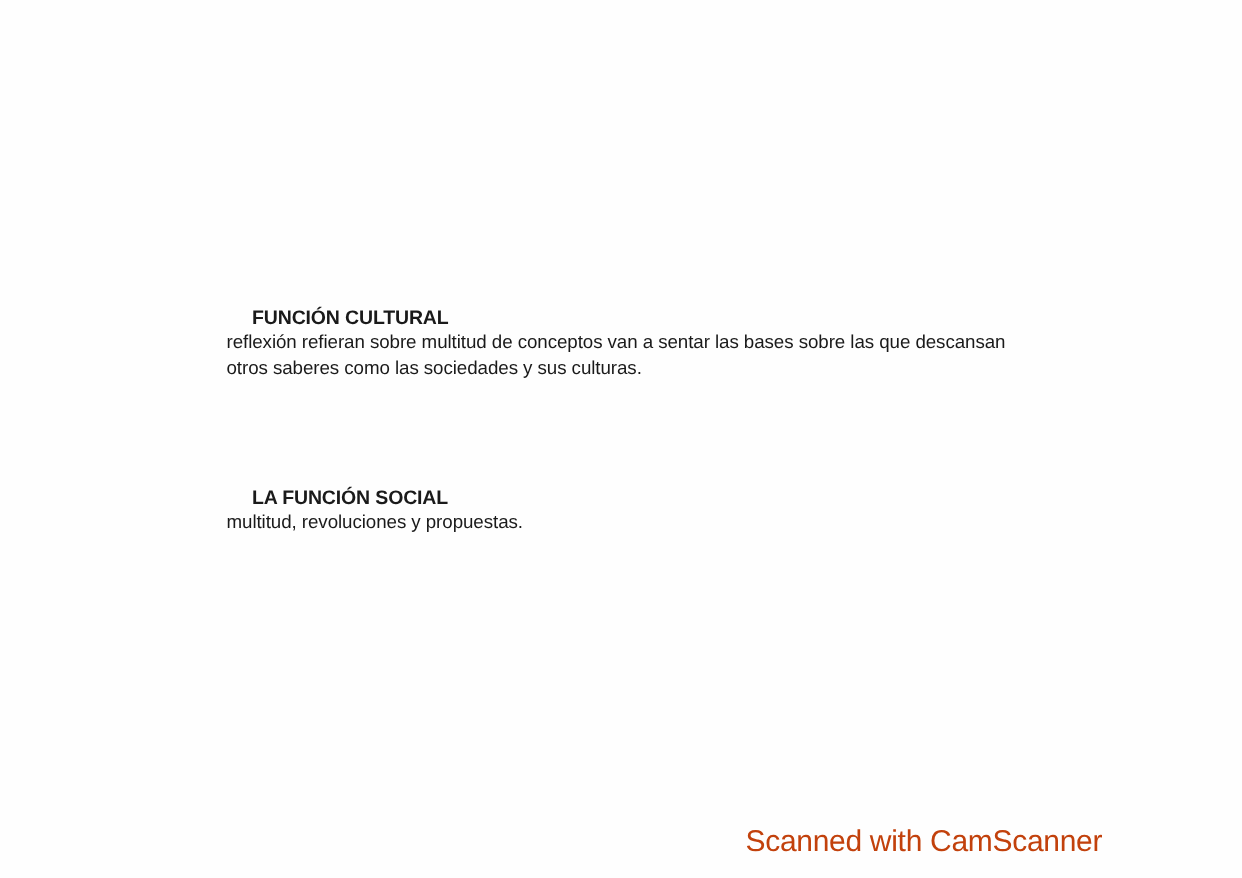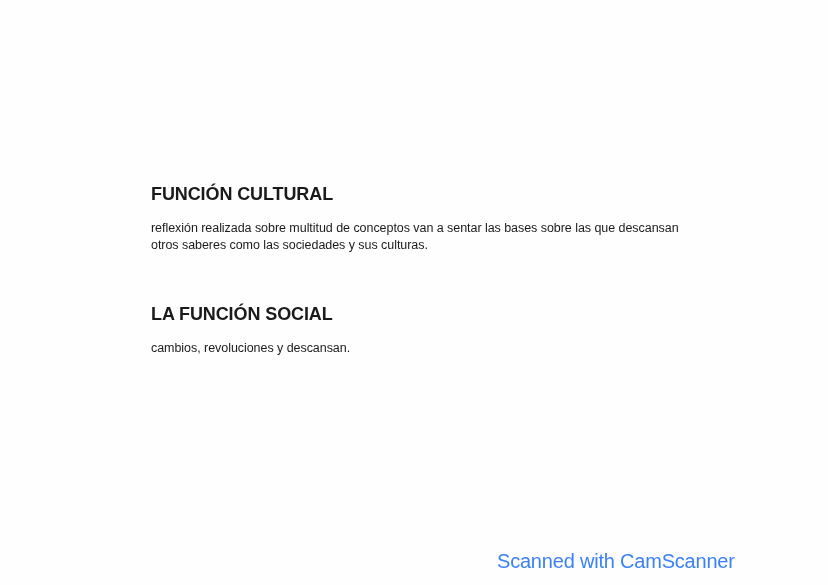--- a/index.html
+++ b/index.html
@@ -21,60 +21,60 @@
       width: 828px; height: 585px;
       background: #fefefe;
     }
     .content {
       position: absolute;
       left: 151px;
       top: 186px;
       width: 530px;
     }
     .heading {
-      font-size: 18px;
+      font-size: 13px;
       font-weight: bold;
       line-height: 17px;
-      margin: 0;
+      margin: 17px;
       letter-spacing: -0.1px;
     }
     .para {
       font-size: 12.5px;
       line-height: 17.2px;
       margin: 0;
       letter-spacing: -0.05px;
     }
     .sec1-heading { position: absolute; top: 0; left: 0; white-space: nowrap; }
     .sec1-body    { position: absolute; top: 34px; left: 0; width: 530px; }
     .sec2-heading { position: absolute; top: 120px; left: 0; white-space: nowrap; text-align: center; }
     .sec2-body    { position: absolute; top: 154px; left: 0; width: 530px; }
     .line { display: block; white-space: nowrap; }
     .watermark {
       position: absolute;
       left: 497px;
       top: 550px;
       font-size: 20px;
-      color: #3b82f6;
+      color: #c2410c;
       white-space: nowrap;
       letter-spacing: -0.2px;
     }
   </style>
 </head>
 <body>
 
 <div class="page">
   <div class="content">
 
     <h2 class="heading sec1-heading">FUNCIÓN CULTURAL</h2>
     <p class="para sec1-body">
-      <span class="line">reflexión realizada sobre multitud de conceptos van a sentar las bases sobre las que descansan</span>
+      <span class="line">reflexión refieran sobre multitud de conceptos van a sentar las bases sobre las que descansan</span>
       <span class="line">otros saberes como las sociedades y sus culturas.</span>
     </p>
 
     <h2 class="heading sec2-heading">LA FUNCIÓN SOCIAL</h2>
     <p class="para sec2-body">
-      <span class="line">cambios, revoluciones y descansan.</span>
+      <span class="line">multitud, revoluciones y propuestas.</span>
     </p>
 
   </div>
 
   <div class="watermark">Scanned with CamScanner</div>
 </div>
 
 </body></html>

